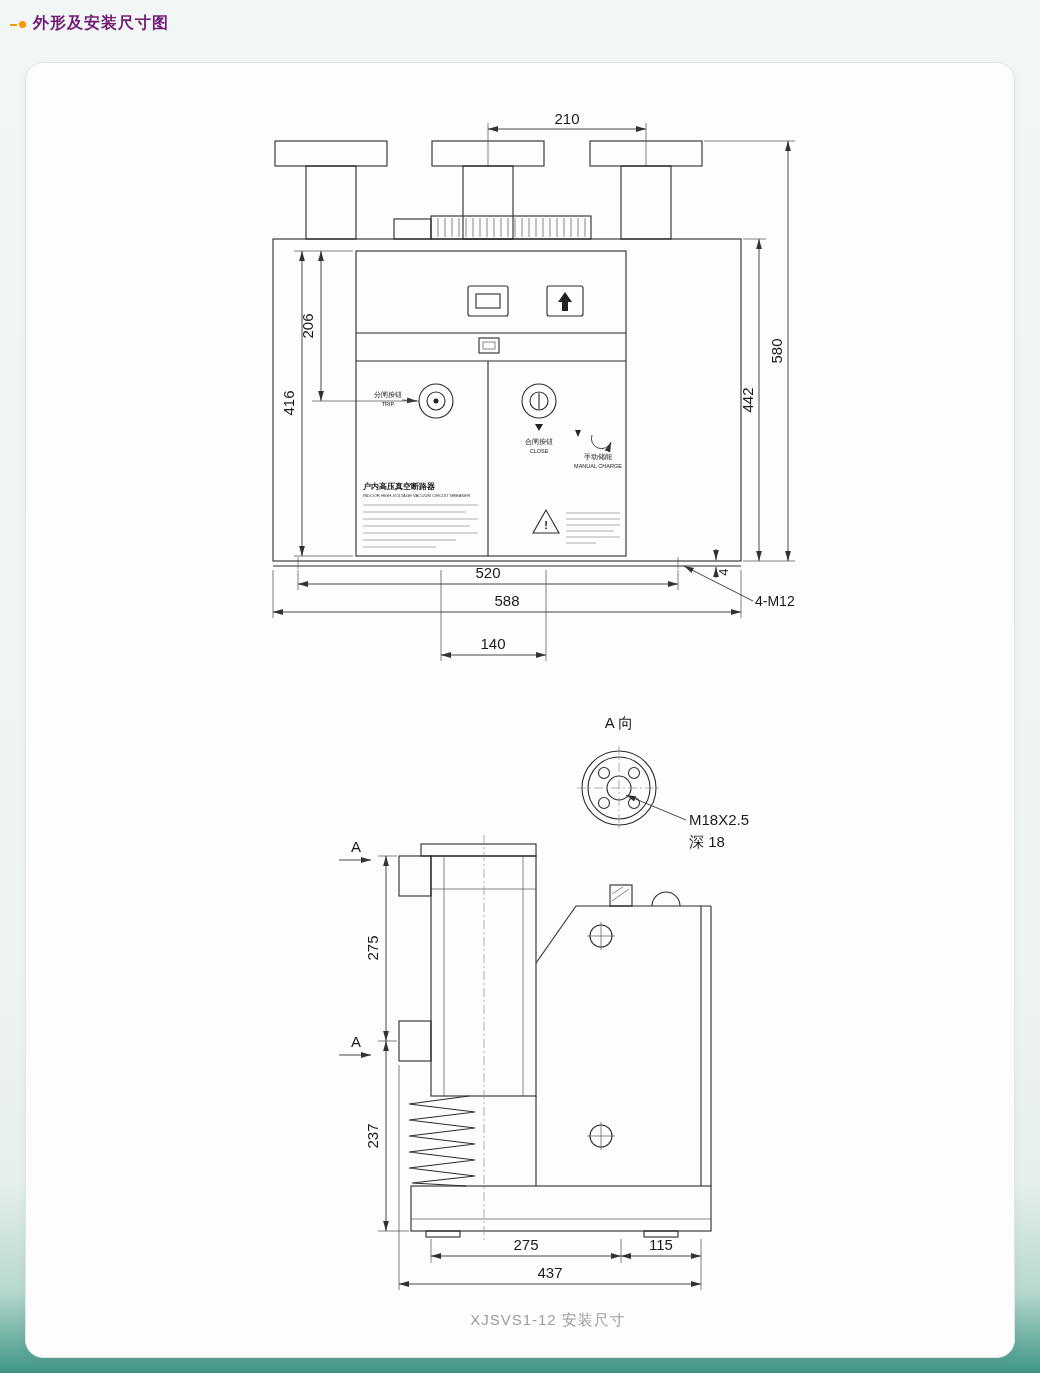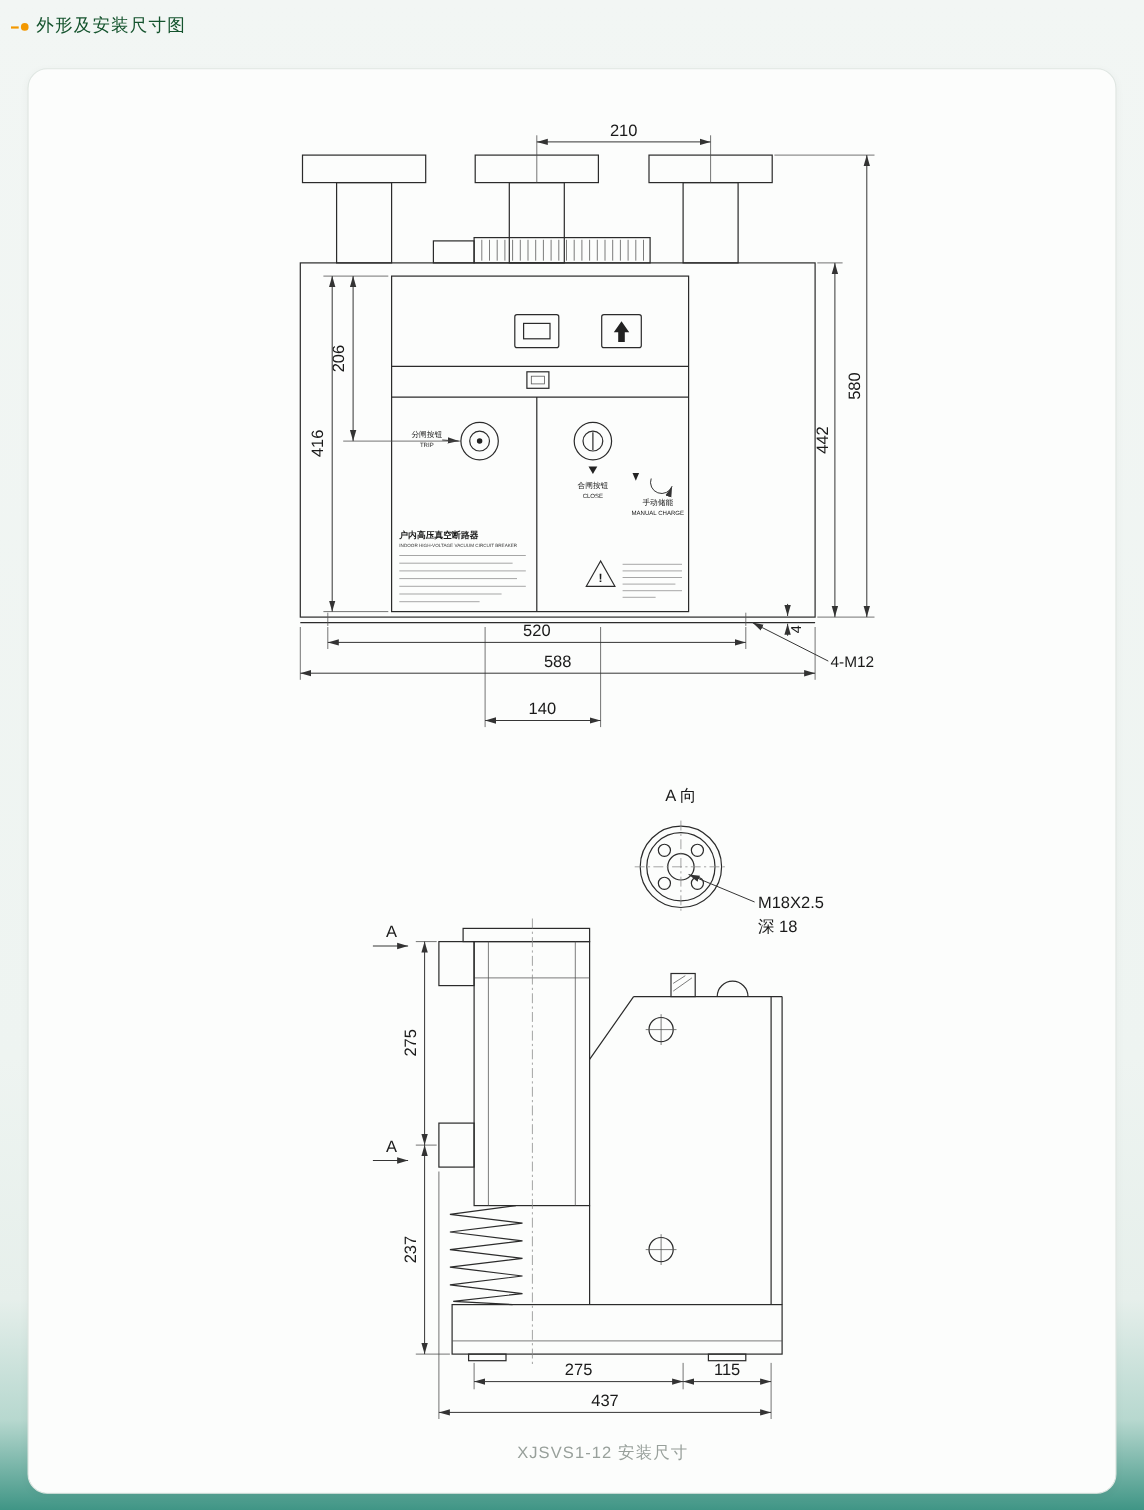--- a/index.html
+++ b/index.html
@@ -4,21 +4,21 @@
 <style>
   * { margin:0; padding:0; box-sizing:border-box; }
   html,body { width:1040px; height:1373px; overflow:hidden;
     font-family:"Liberation Sans", sans-serif;
     background:linear-gradient(180deg,#f2f6f4 0%,#eef4f1 70%,#e6efeb 86%,#b7d8cf 94%,#3f9585 100%);
   }
   .header { position:absolute; left:10px; top:13px; display:flex; align-items:center; gap:6px; }
   .bullet { position:relative; width:17px; height:16px; display:inline-block; }
   .bullet::before { content:''; position:absolute; left:0; top:8px; width:7px; height:2px; background:#f39800; }
   .bullet::after  { content:''; position:absolute; left:9px; top:5px; width:7px; height:7px; border-radius:50%; background:#f39800; }
-  .title { color:#14532d; font-size:16px; letter-spacing:1px; }
+  .title { color:#701a75; font-size:16px; letter-spacing:1px;font-weight:bold; }
   .card { position:absolute; left:25px; top:62px; width:990px; height:1296px;
     background:#fcfdfc; border:1px solid #dfe6e2; border-radius:18px;
     box-shadow:0 2px 8px rgba(0,0,0,0.04); }
   .caption { position:absolute; top:1248px; left:0; right:0; text-align:center;
     padding-left:56px; color:#98a09b; font-size:15px; letter-spacing:1px; }
   svg { position:absolute; left:0; top:0; }
   svg text { font-family:"Liberation Sans", sans-serif; fill:#1a1a1a; stroke:none; }
   .t15 { font-size:15px; } .t14 { font-size:14px; } .t13 { font-size:13px; }
   .cn7 { font-size:7px; } .en5 { font-size:5.5px; }
   .np-title { font-size:8px; font-weight:bold; } .np-sub { font-size:4.2px; fill:#333; }

